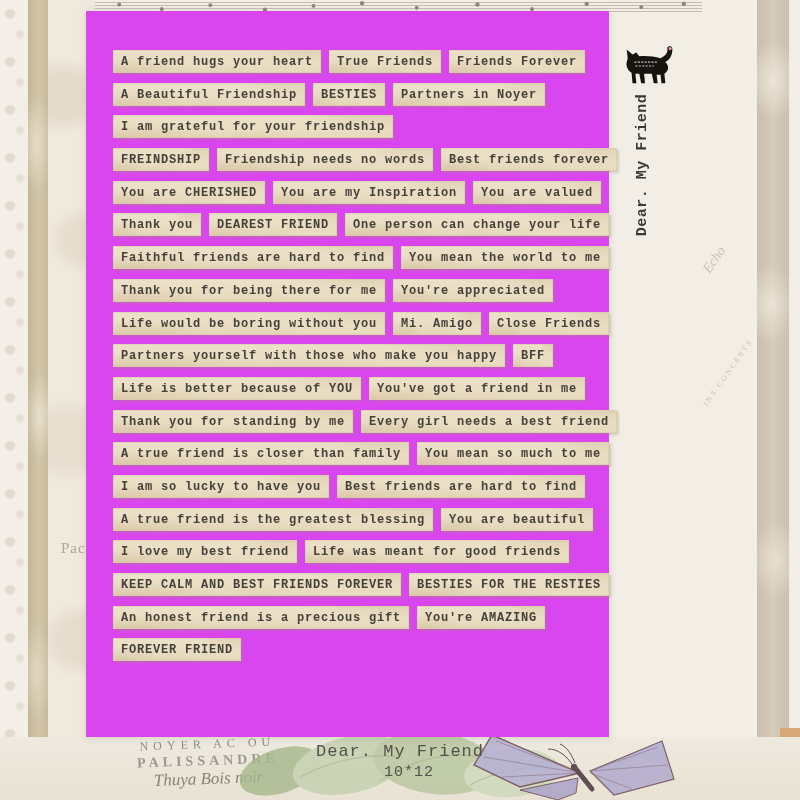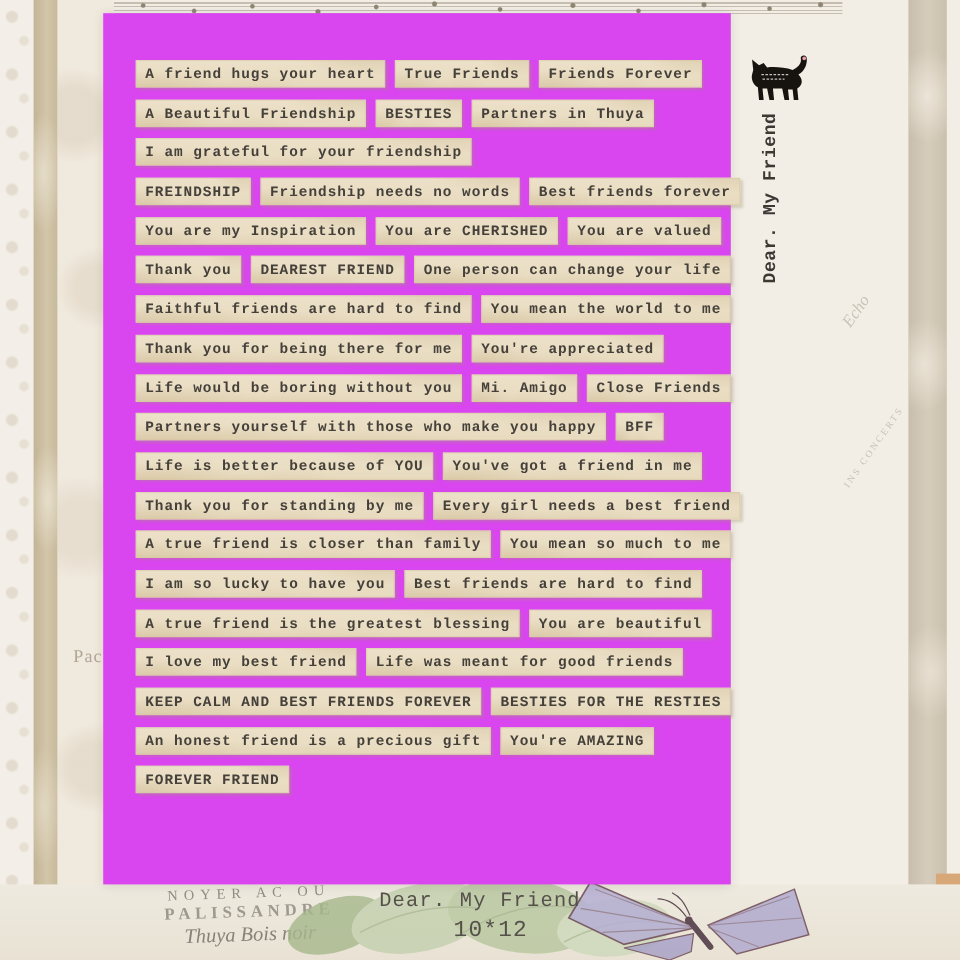--- a/index.html
+++ b/index.html
@@ -70,21 +70,21 @@
     text-align:center;transform:rotate(-2deg);
     font-family:"Liberation Serif","DejaVu Serif",serif;}
   .wood-line1{font-size:12px;letter-spacing:5px;text-transform:uppercase;color:rgba(115,110,100,.75);}
   .wood-line2{font-size:14px;font-weight:bold;letter-spacing:4px;color:rgba(125,120,112,.7);margin-top:1px;}
   .wood-line3{font-size:17px;font-style:italic;color:rgba(110,105,96,.8);margin-top:0;}
   .leaves{position:absolute;left:240px;top:733px;z-index:3;opacity:.8;}
   .butterfly{position:absolute;left:462px;top:731px;z-index:4;opacity:.85;}
   
   .footer{position:absolute;left:0;top:742px;width:800px;z-index:6;text-align:center;color:#55504a;}
   .footer-title{font-size:17px;letter-spacing:1px;}
-  .footer-size{font-size:19px;letter-spacing:1px;margin-top:3px;padding-left:18px;}
+  .footer-size{font-size:15px;letter-spacing:1px;margin-top:3px;padding-left:18px;}
   
   .sheet{position:absolute;left:86px;top:11px;width:523px;height:726px;z-index:5;
     background:#d946ef;box-shadow:0 1px 8px rgba(90,80,60,.15);}
   .strips{position:absolute;left:27px;top:39px;display:flex;flex-direction:column;gap:9.7px;align-items:flex-start;}
   .strip-row{display:flex;gap:8px;}
   .strip{
     font-size:12px;font-weight:700;line-height:1;letter-spacing:.8px;white-space:nowrap;
     color:#45403a;padding:6px 8px 5px;
     background:
       radial-gradient(60% 130% at 6% 115%, rgba(190,165,120,.38), rgba(190,165,120,0) 60%),
@@ -155,33 +155,33 @@
   <div class="sheet">
     <div class="strips">
         <div class="strip-row">
           <span class="strip">A friend hugs your heart</span>
           <span class="strip">True Friends</span>
           <span class="strip">Friends Forever</span>
         </div>
         <div class="strip-row">
           <span class="strip">A Beautiful Friendship</span>
           <span class="strip">BESTIES</span>
-          <span class="strip">Partners in Thuya</span>
+          <span class="strip">Partners in Noyer</span>
         </div>
         <div class="strip-row">
           <span class="strip">I am grateful for your friendship</span>
         </div>
         <div class="strip-row">
           <span class="strip">FREINDSHIP</span>
           <span class="strip">Friendship needs no words</span>
           <span class="strip">Best friends forever</span>
         </div>
         <div class="strip-row">
+          <span class="strip">You are CHERISHED</span>
           <span class="strip">You are my Inspiration</span>
-          <span class="strip">You are CHERISHED</span>
           <span class="strip">You are valued</span>
         </div>
         <div class="strip-row">
           <span class="strip">Thank you</span>
           <span class="strip">DEAREST FRIEND</span>
           <span class="strip">One person can change your life</span>
         </div>
         <div class="strip-row">
           <span class="strip">Faithful friends are hard to find</span>
           <span class="strip">You mean the world to me</span>

